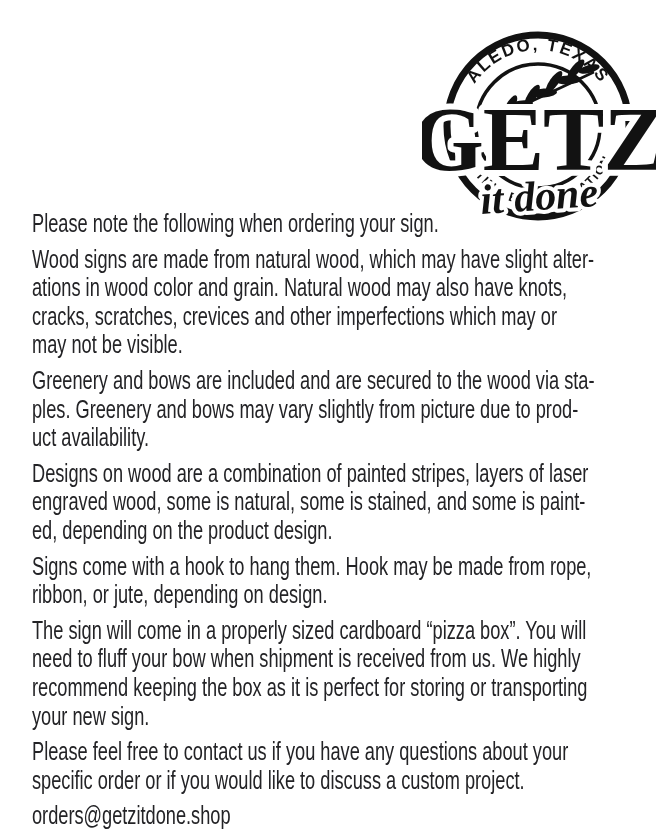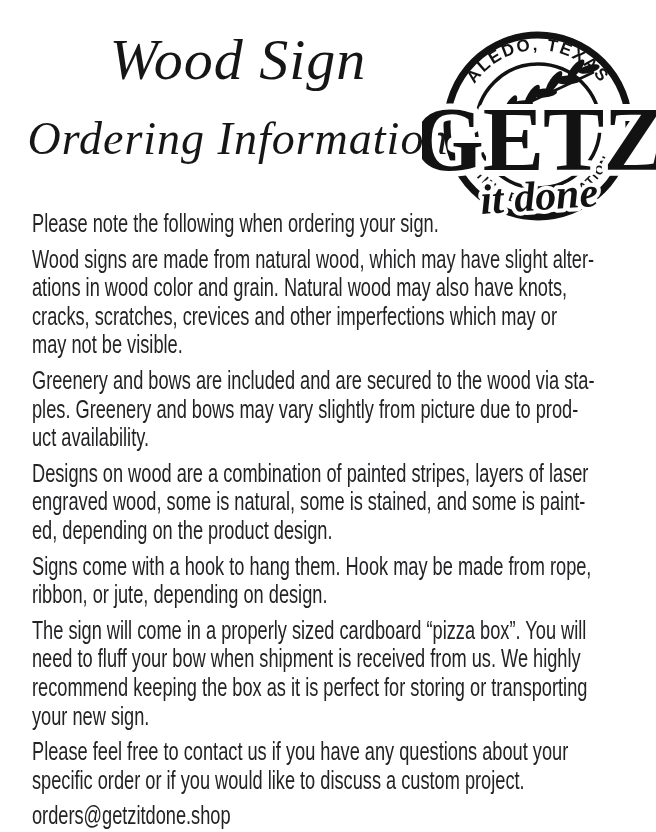--- a/index.html
+++ b/index.html
@@ -82,24 +82,20 @@
     transform: scaleX(0.70);
     transform-origin: 0 0;
     letter-spacing: 0;
   }
 </style>
 </head>
 <body>
 
 <div class="page">
 
-  <header class="heading">
-    <div class="title-line1">Wood Sign</div>
-    <div class="title-line2">Ordering Information</div>
-  </header>
 
   <svg class="logo" viewBox="0 0 234 218" aria-hidden="true">
 
     <circle cx="116" cy="112" r="91" fill="none" stroke="#121212" stroke-width="7"></circle>
     <circle cx="116" cy="112" r="62" fill="none" stroke="#121212" stroke-width="3.5"></circle>
 
     <defs>
       <path id="arcTop" d="M 50.2,74 A 76,76 0 0 1 181.8,74" fill="none"></path>
       <path id="arcBottom" d="M 43.5,145.8 A 80,80 0 0 0 188.5,145.8" fill="none"></path>
     </defs>

